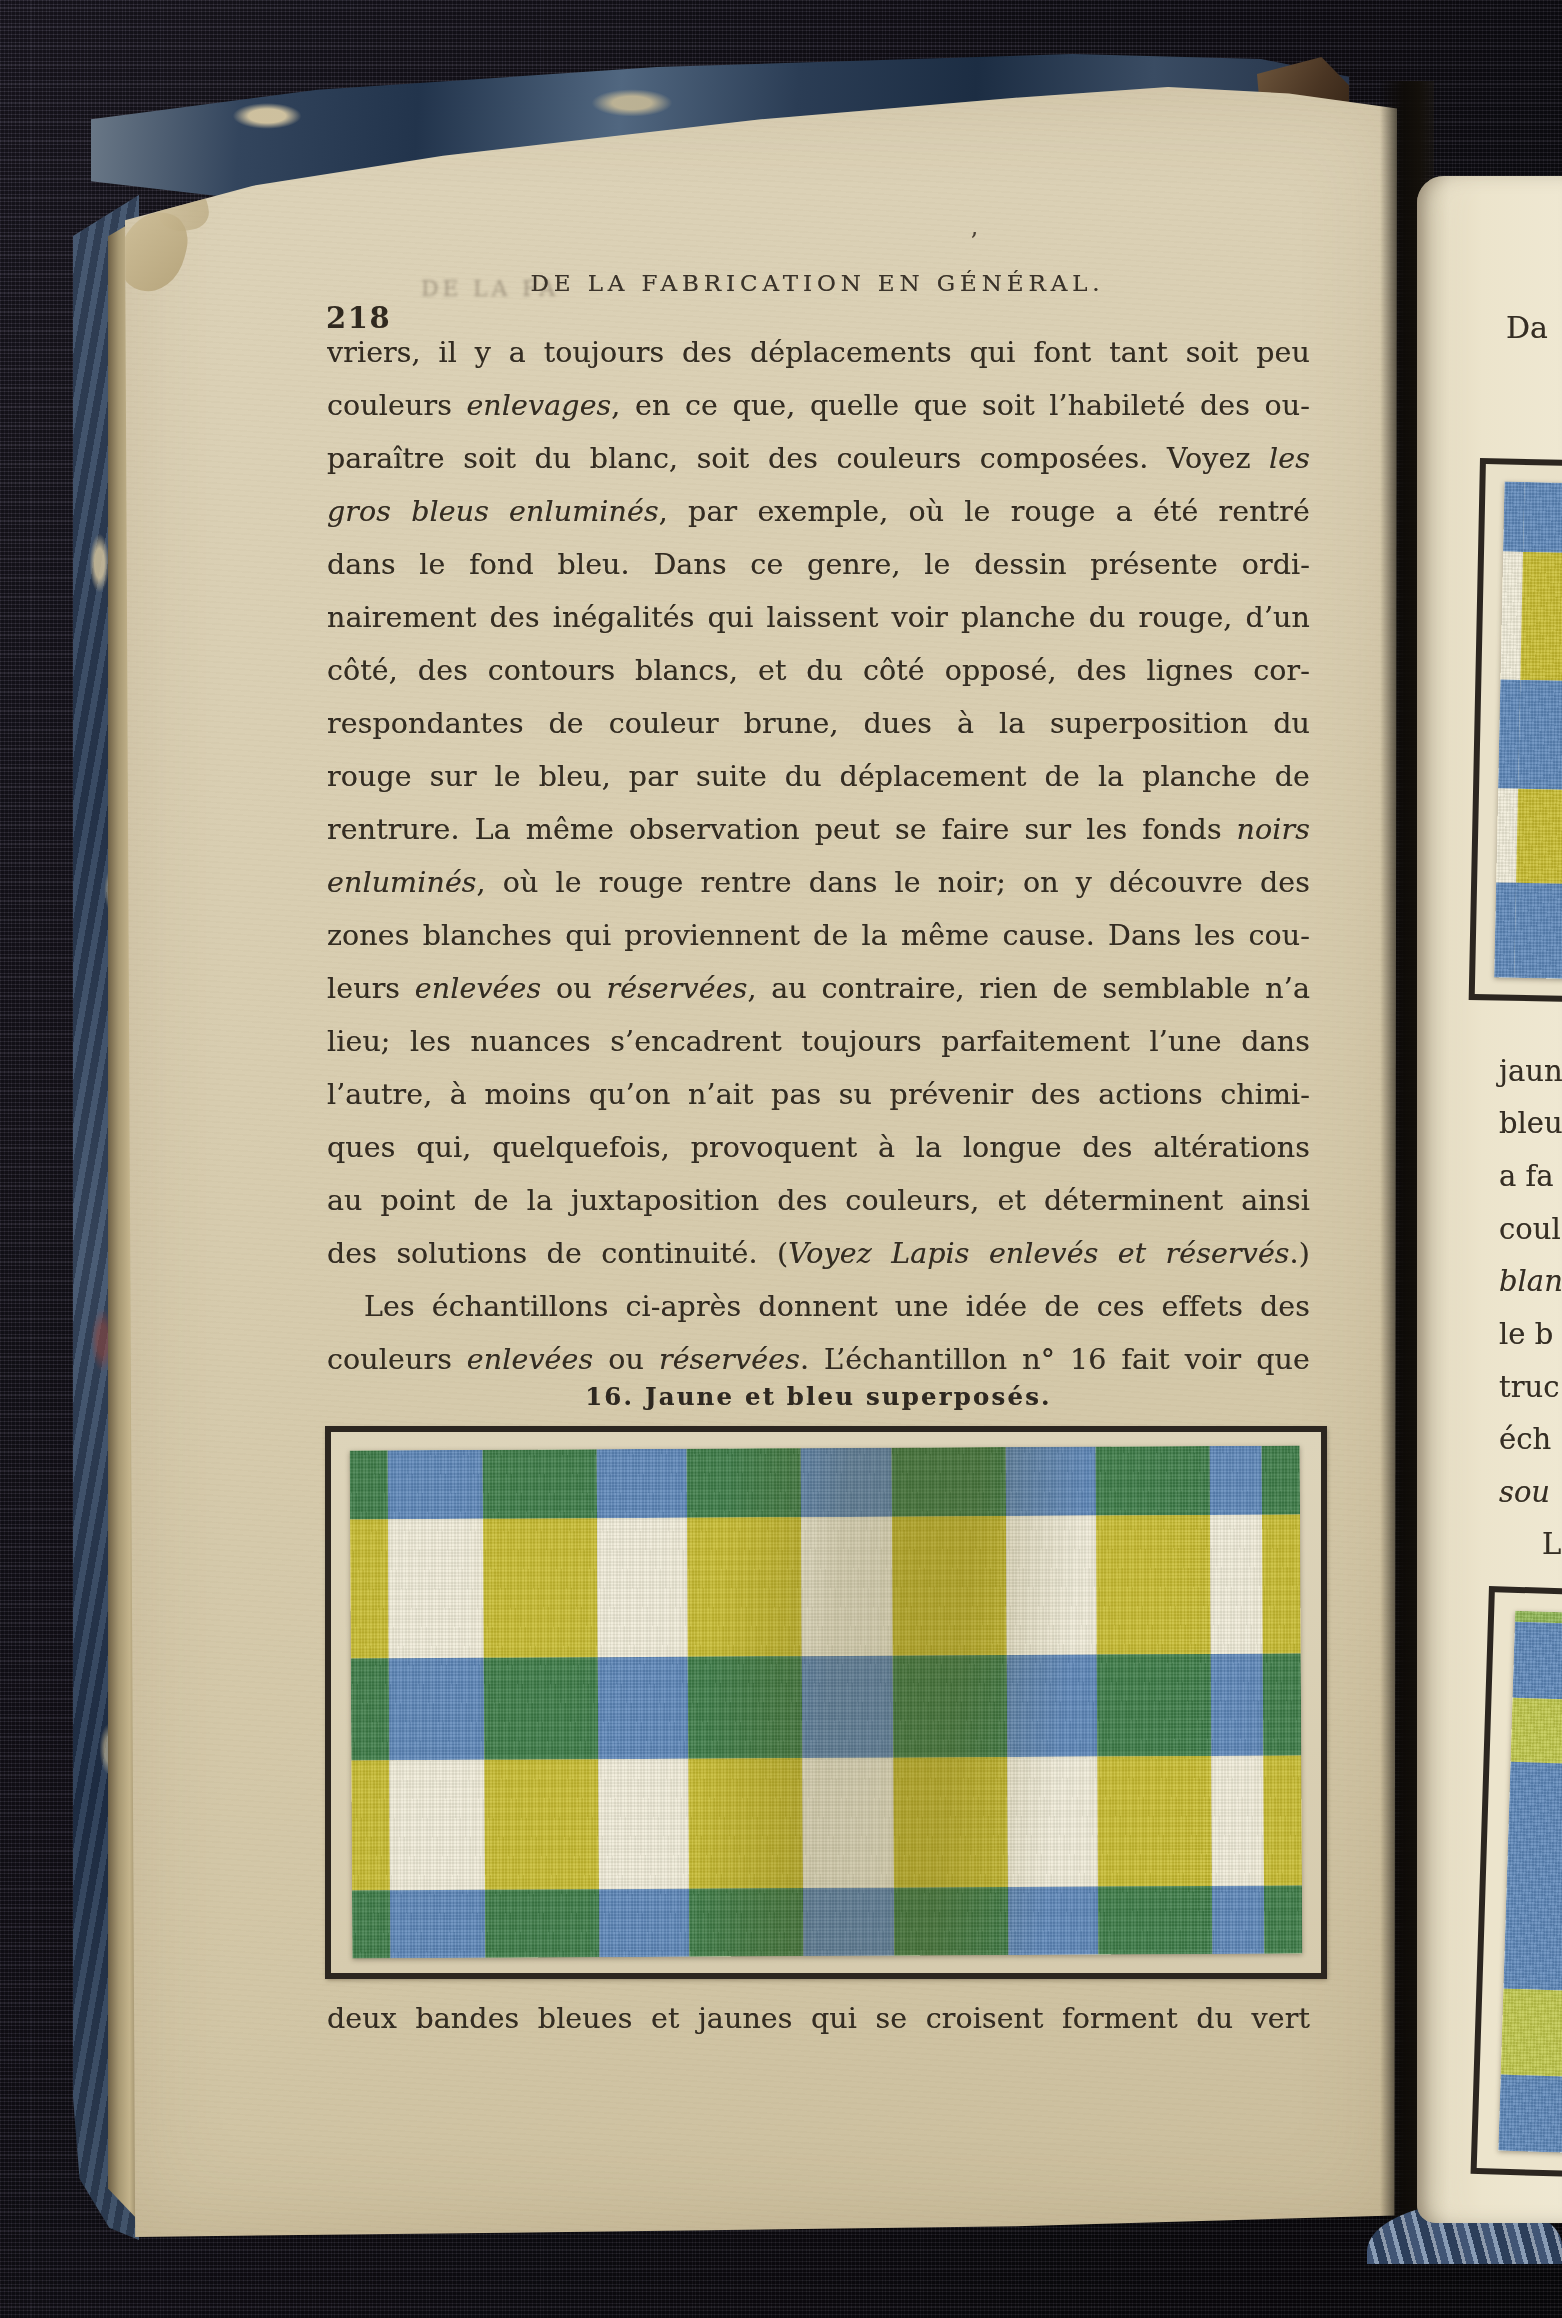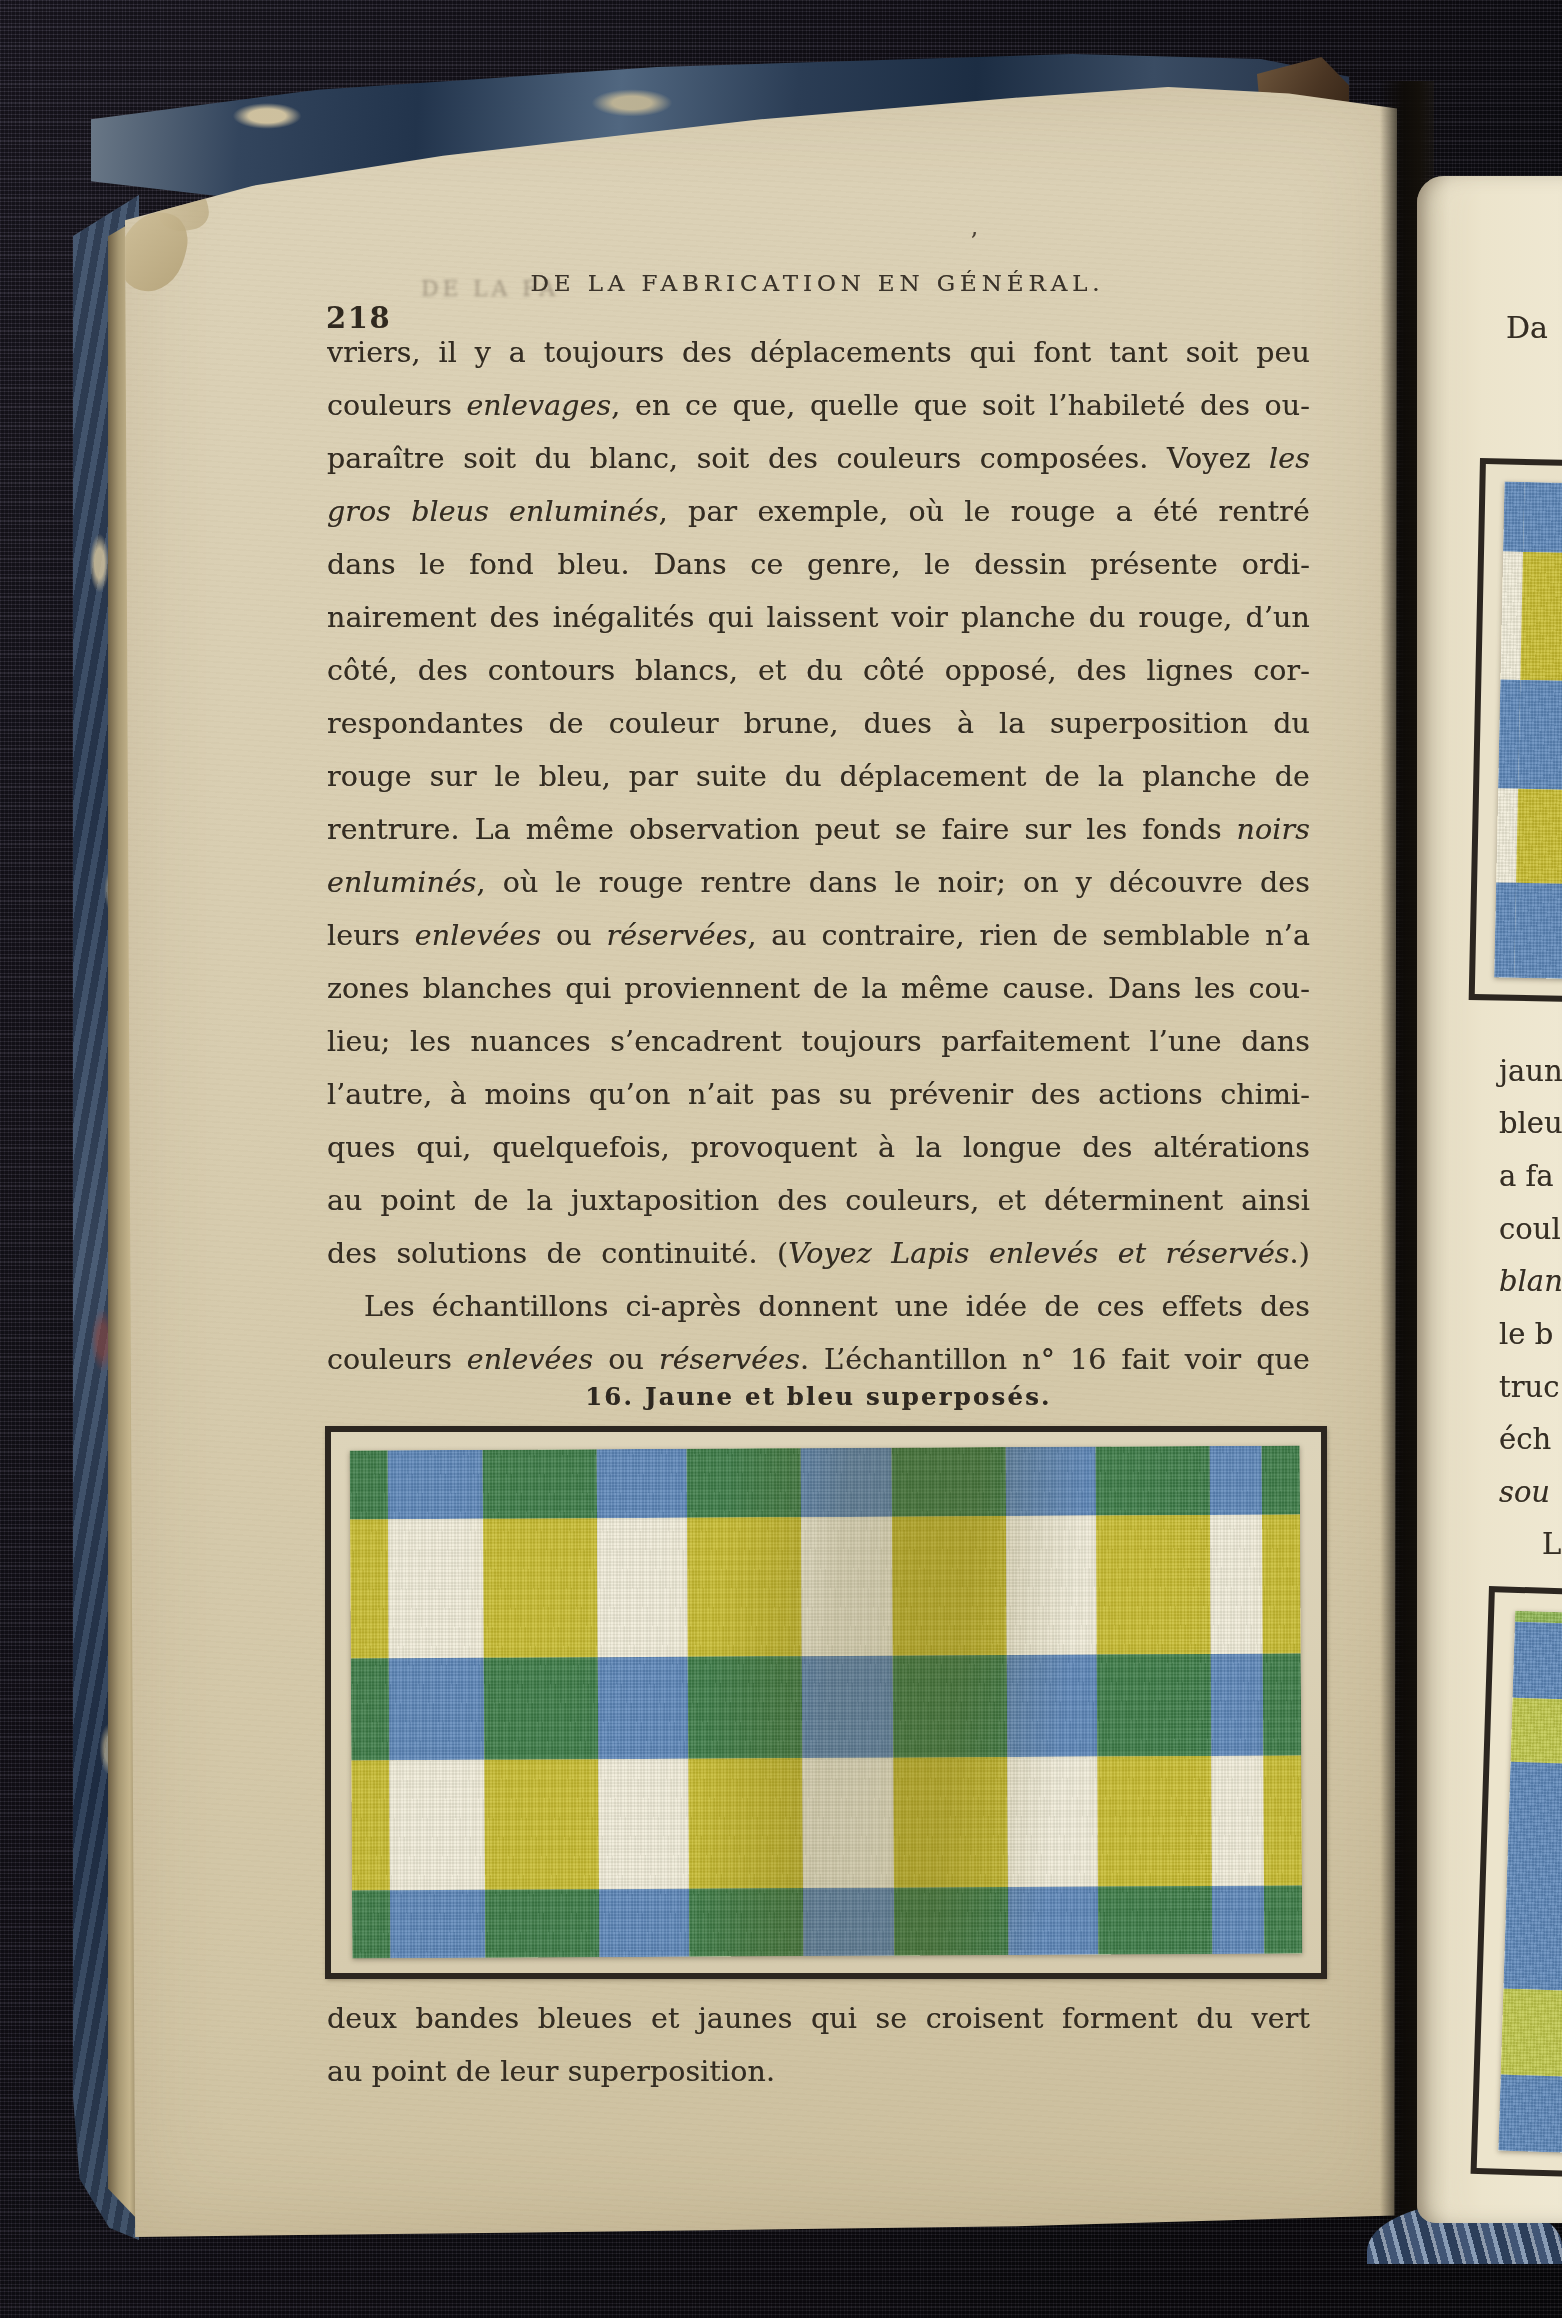--- a/index.html
+++ b/index.html
@@ -139,22 +139,22 @@
         <div class="bodyline"><span>couleurs </span><em>enlevages</em><span>, en ce que, quelle que soit l’habileté des ou-</span></div>
         <div class="bodyline"><span>paraître soit du blanc, soit des couleurs composées. Voyez </span><em>les</em></div>
         <div class="bodyline"><em>gros bleus enluminés</em><span>, par exemple, où le rouge a été rentré</span></div>
         <div class="bodyline"><span>dans le fond bleu. Dans ce genre, le dessin présente ordi-</span></div>
         <div class="bodyline"><span>nairement des inégalités qui laissent voir planche du rouge, d’un</span></div>
         <div class="bodyline"><span>côté, des contours blancs, et du côté opposé, des lignes cor-</span></div>
         <div class="bodyline"><span>respondantes de couleur brune, dues à la superposition du</span></div>
         <div class="bodyline"><span>rouge sur le bleu, par suite du déplacement de la planche de</span></div>
         <div class="bodyline"><span>rentrure. La même observation peut se faire sur les fonds </span><em>noirs</em></div>
         <div class="bodyline"><em>enluminés</em><span>, où le rouge rentre dans le noir; on y découvre des</span></div>
+        <div class="bodyline"><span>zones blanches qui proviennent de la même cause. Dans les cou-</span></div>
         <div class="bodyline"><span>leurs </span><em>enlevées</em><span> ou </span><em>réservées</em><span>, au contraire, rien de semblable n’a</span></div>
-        <div class="bodyline"><span>zones blanches qui proviennent de la même cause. Dans les cou-</span></div>
         <div class="bodyline"><span>lieu; les nuances s’encadrent toujours parfaitement l’une dans</span></div>
         <div class="bodyline"><span>l’autre, à moins qu’on n’ait pas su prévenir des actions chimi-</span></div>
         <div class="bodyline"><span>ques qui, quelquefois, provoquent à la longue des altérations</span></div>
         <div class="bodyline"><span>au point de la juxtaposition des couleurs, et déterminent ainsi</span></div>
         <div class="bodyline"><span>des solutions de continuité. (</span><em>Voyez Lapis enlevés et réservés</em><span>.)</span></div>
         <div class="bodyline indent"><span>Les échantillons ci-après donnent une idée de ces effets des</span></div>
         <div class="bodyline"><span>couleurs </span><em>enlevées</em><span> ou </span><em>réservées</em><span>. L’échantillon n° 16 fait voir que</span></div>
       </div>
 
     <div class="caption">16. Jaune et bleu superposés.</div>
@@ -224,21 +224,20 @@
             <div style="width: 9.5%; background: rgb(92, 134, 184);"></div>
             <div style="width: 12%; background: rgb(60, 123, 70);"></div>
             <div style="width: 5.5%; background: rgb(92, 134, 184);"></div>
             <div style="width: 4%; background: rgb(60, 123, 70);"></div>
           </div>
         </div>
     </div>
 
     <div id="below-lines">
         <div class="bodyline"><span>deux bandes bleues et jaunes qui se croisent forment du vert</span></div>
-        <div class="bodyline no-justify"><span>au point de leur superposition.</span></div>
       </div>
   </div>
 
   <div class="gap-shadow"></div>
   <div class="bottom-marble"></div>
 
   <div class="page-right">
     <div class="frag-da">Da</div>
     <div class="rframe rframe1">
       <div class="fabric" id="swatch-rt">

